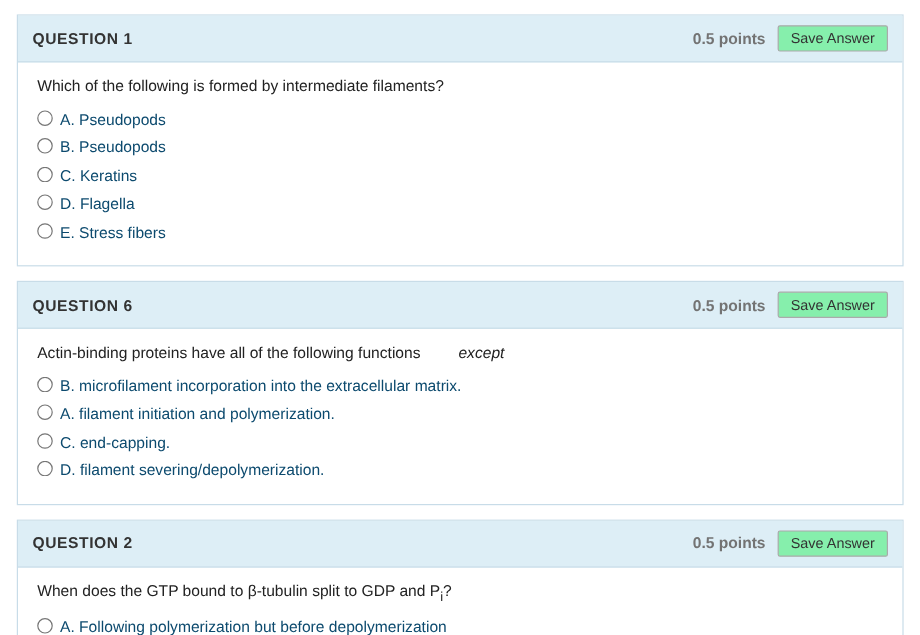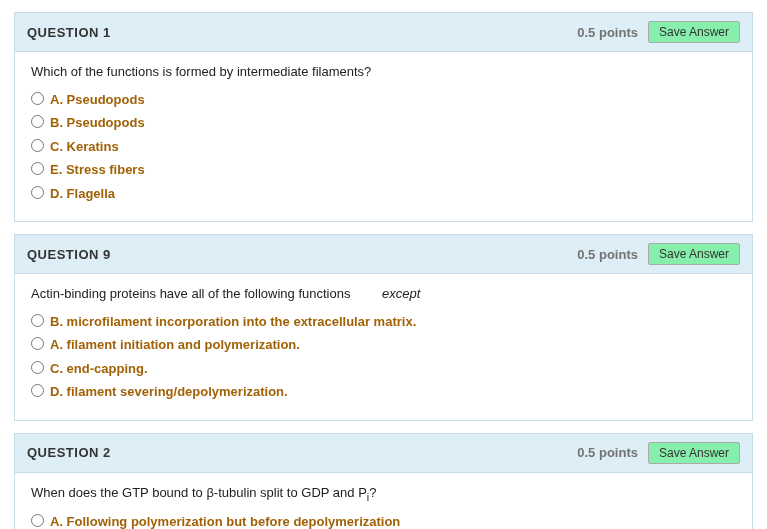--- a/index.html
+++ b/index.html
@@ -80,63 +80,62 @@
 
     .option-row input[type="radio"] {
       margin-top: 2px;
       flex-shrink: 0;
       cursor: pointer;
     }
 
     .option-label {
       font-size: 13px;
       line-height: 1.5;
-      color: #a16207;
-      font-weight: bold;
+      color: #0c4a6e;
     }
   </style>
 </head>
 <body>
 
 <div class="question-block">
   <div class="question-header">
     <span class="question-title">QUESTION 1</span>
     <div class="question-meta">
       <span class="points-label">0.5 points</span>
       <button class="save-btn">Save Answer</button>
     </div>
   </div>
   <div class="question-body">
-    <div class="question-text">Which of the functions is formed by intermediate filaments?</div>
+    <div class="question-text">Which of the following is formed by intermediate filaments?</div>
     <div class="option-row">
       <input type="radio" name="q1" id="q1a" style="">
       <label class="option-label" for="q1a">A. Pseudopods</label>
     </div>
     <div class="option-row">
       <input type="radio" name="q1" id="q1b" style="">
       <label class="option-label" for="q1b">B. Pseudopods</label>
     </div>
     <div class="option-row">
       <input type="radio" name="q1" id="q1c" style="">
       <label class="option-label" for="q1c">C. Keratins</label>
     </div>
     <div class="option-row">
+      <input type="radio" name="q1" id="q1d" style="">
+      <label class="option-label" for="q1d">D. Flagella</label>
+    </div>
+    <div class="option-row">
       <input type="radio" name="q1" id="q1e" style="">
       <label class="option-label" for="q1e">E. Stress fibers</label>
-    </div>
-    <div class="option-row">
-      <input type="radio" name="q1" id="q1d" style="">
-      <label class="option-label" for="q1d">D. Flagella</label>
     </div>
   </div>
 </div>
 
 <div class="question-block">
   <div class="question-header">
-    <span class="question-title">QUESTION 9</span>
+    <span class="question-title">QUESTION 6</span>
     <div class="question-meta">
       <span class="points-label">0.5 points</span>
       <button class="save-btn">Save Answer</button>
     </div>
   </div>
   <div class="question-body">
     <div class="question-text">
       <span>Actin-binding proteins have all of the following functions </span><em>except</em>
     </div>
     <div class="option-row">

